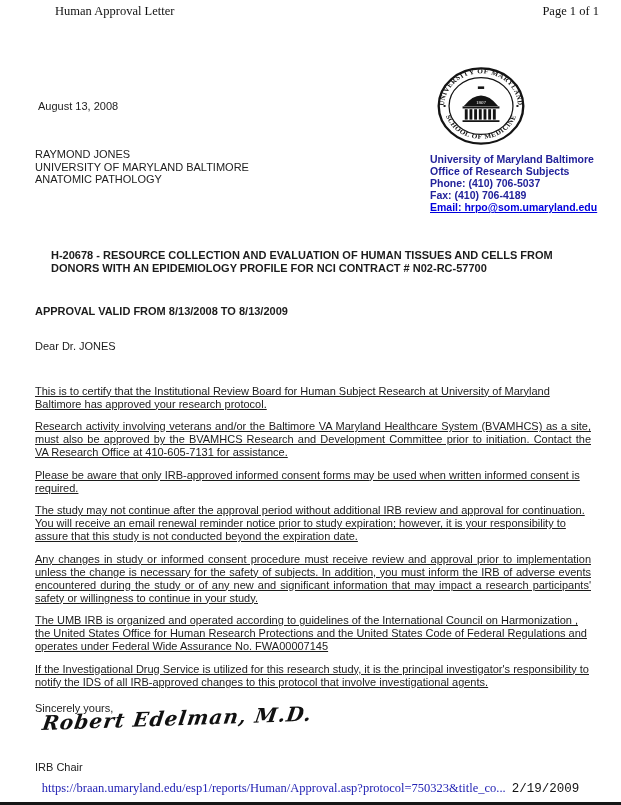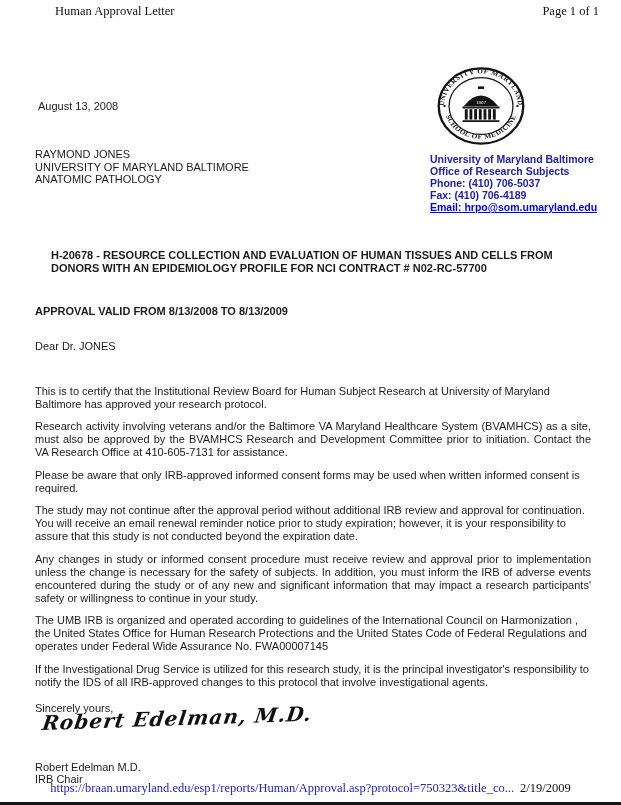--- a/index.html
+++ b/index.html
@@ -23,21 +23,21 @@
   .letter{
     position:absolute;left:35px;top:18px;width:556px;
     font-size:11px;line-height:13px;
   }
   .date{margin:82px 0 0 3px;}
   .addressee{margin-top:35px;line-height:12.5px;}
   .subject{margin-top:63px;font-weight:bold;width:540px;margin-left:16px;}
   .approval-line{margin-top:30px;font-weight:bold;}
   .salutation{margin-top:22px;}
   .body-paragraphs{margin-top:32px;}
-  .body-paragraphs p{margin:0 0 9.5px 0;}
+  .body-paragraphs p{margin:0 0 9.5px 0;text-decoration:underline;}
   .body-paragraphs p.justify{text-align:justify;}
   .closing{margin-top:13px;}
   .signature-script{
     margin:2px 0 0 4px;
     font-family:"DejaVu Serif",serif;
     font-style:italic;font-weight:600;
     font-size:20px;color:#111;
     transform:skewX(-10deg) rotate(-2deg);
     transform-origin:left bottom;
     letter-spacing:1px;
@@ -54,21 +54,21 @@
   }
   .sender .email-link{color:#0000dd;text-decoration:underline;cursor:pointer;}
   
   .print-footer{
     position:absolute;left:0;bottom:9px;width:100%;
     text-align:center;
     font-family:"Liberation Serif",serif;
     font-size:12.5px;color:#111;
   }
   .print-footer .url{color:#2323b4;}
-  .print-footer .fdate{color:#111;margin-left:6px;}
+  .print-footer .fdate{color:#111;margin-left:6px;font-family:Liberation Mono, monospace;}
   .bottom-strip{
     position:absolute;left:0;bottom:0;width:100%;height:3px;
     background:#161616;
   }
 </style>
 </head>
 <body>
 
 <div class="page">
 
@@ -100,21 +100,20 @@
       <p class="justify">Any changes in study or informed consent procedure must receive review and approval prior to implementation unless the change is necessary for the safety of subjects. In addition, you must inform the IRB of adverse events encountered during the study or of any new and significant information that may impact a research participants' safety or willingness to continue in your study.</p>
       <p>The UMB IRB is organized and operated according to guidelines of the International Council on Harmonization , the United States Office for Human Research Protections and the United States Code of Federal Regulations and operates under Federal Wide Assurance No. FWA00007145</p>
       <p>If the Investigational Drug Service is utilized for this research study, it is the principal investigator's responsibility to notify the IDS of all IRB-approved changes to this protocol that involve investigational agents.</p>
     </div>
 
     <div class="closing">Sincerely yours,</div>
 
     <div class="signature-script">Robert Edelman, M.D.</div>
 
     <div class="signer">
-      <div>Robert Edelman M.D.</div>
       <div>IRB Chair</div>
     </div>
   </div>
 
   <div class="right-col">
     <svg class="seal" width="90" height="80" viewBox="0 0 100 100" preserveAspectRatio="none">
       <circle cx="50" cy="50" r="47" fill="none" stroke="#141414" stroke-width="2.6"></circle>
       <circle cx="50" cy="50" r="35.5" fill="none" stroke="#141414" stroke-width="1.4"></circle>
       <defs>
         <path id="arcTop" d="M 9,50 A 41,41 0 1 1 91,50" fill="none"></path>

